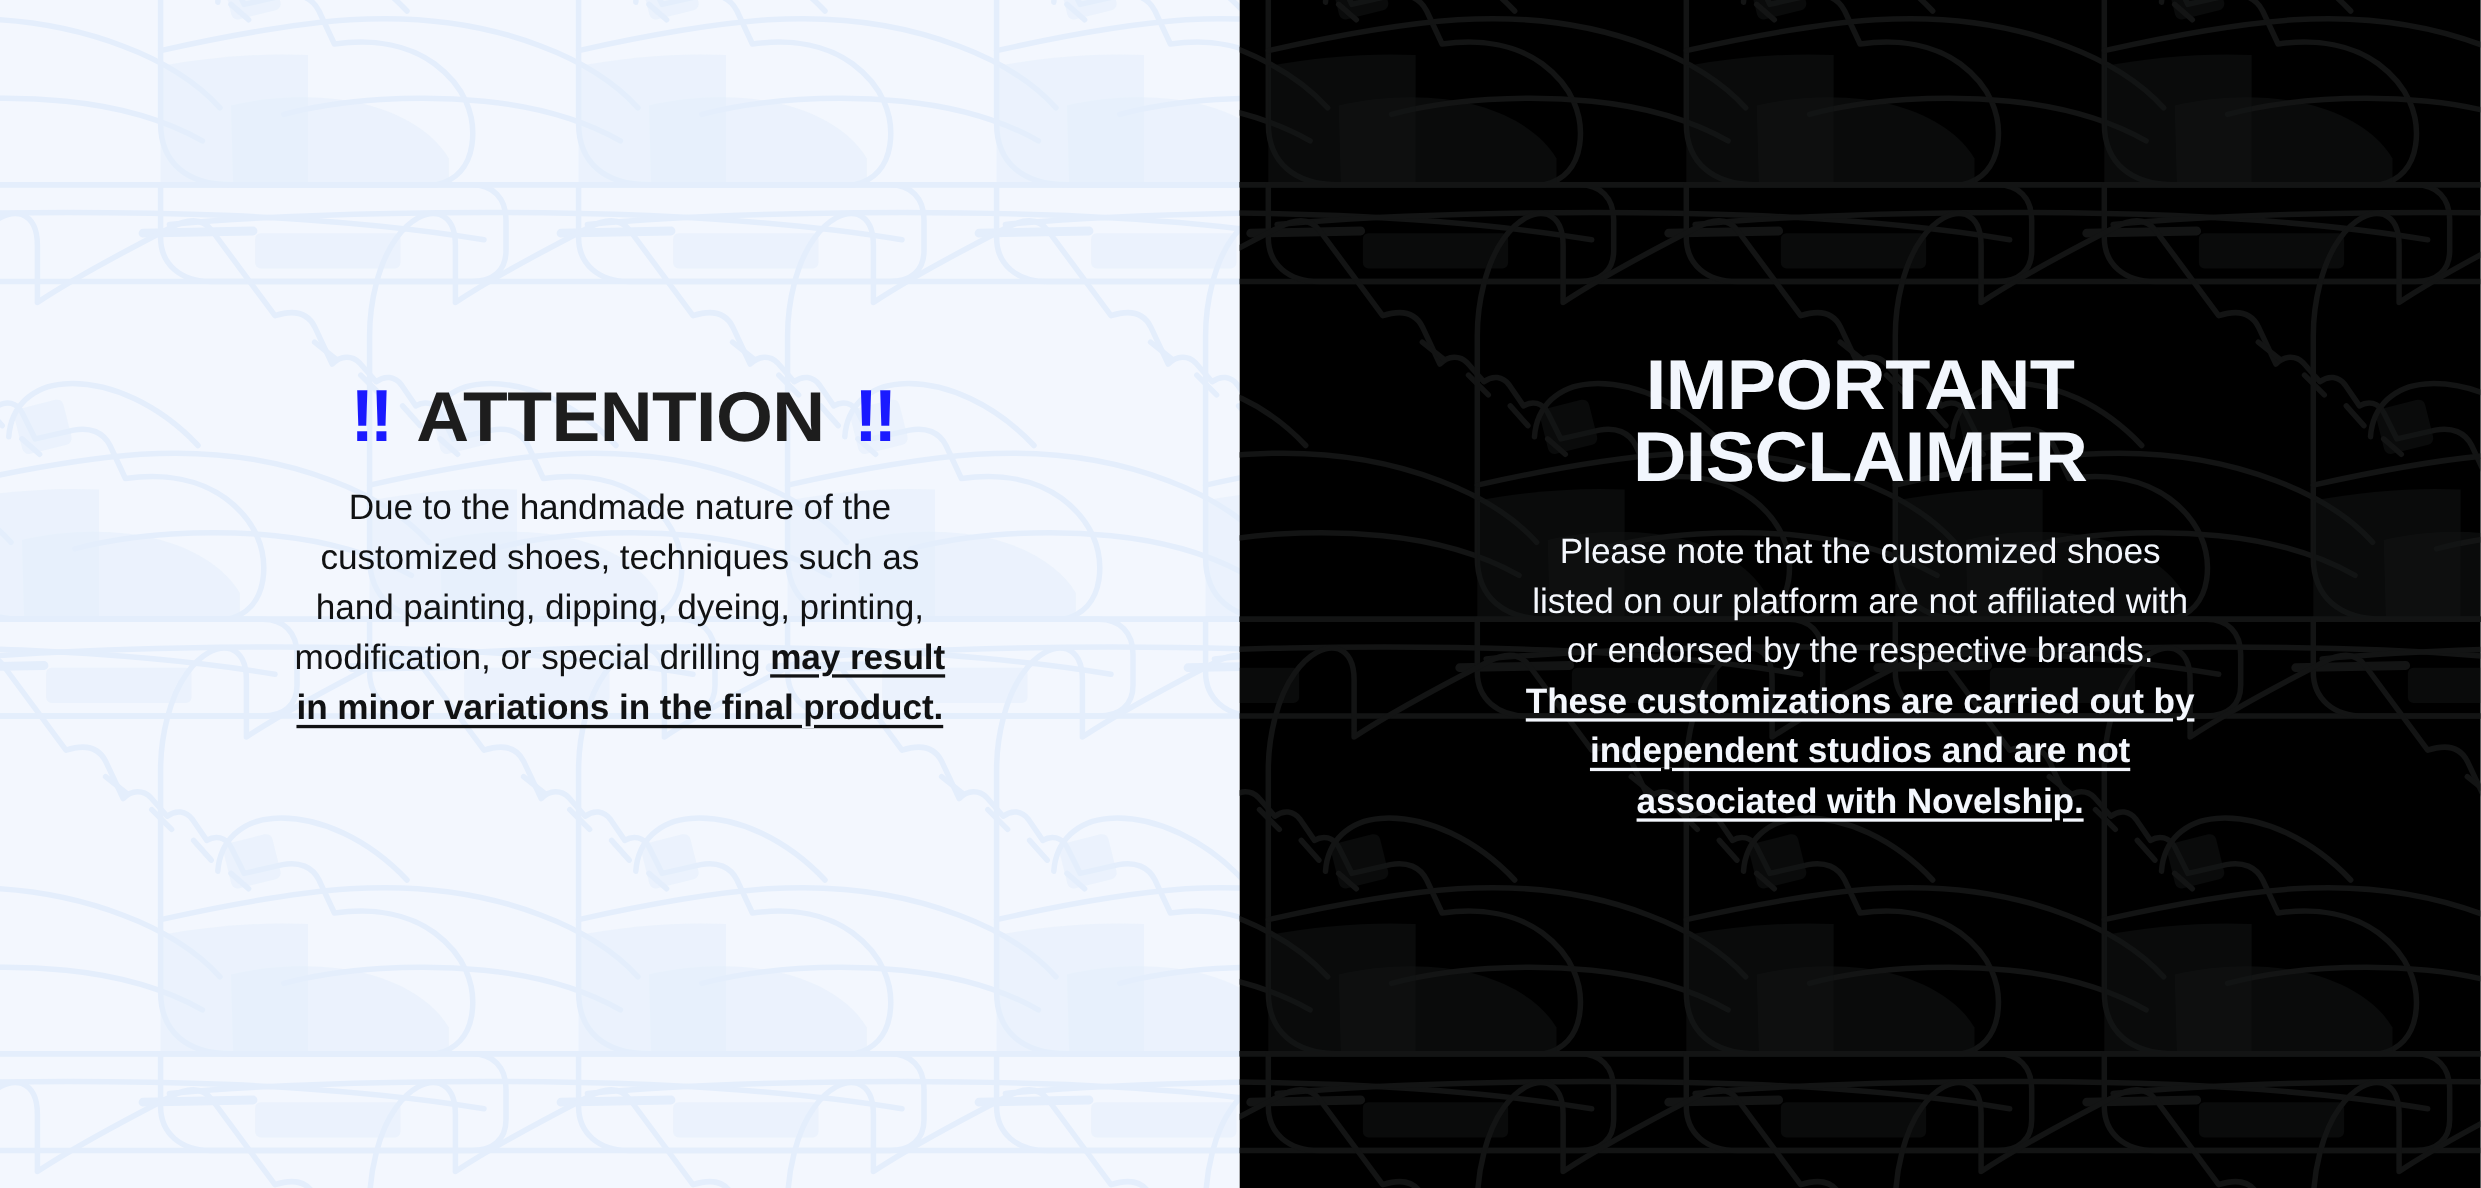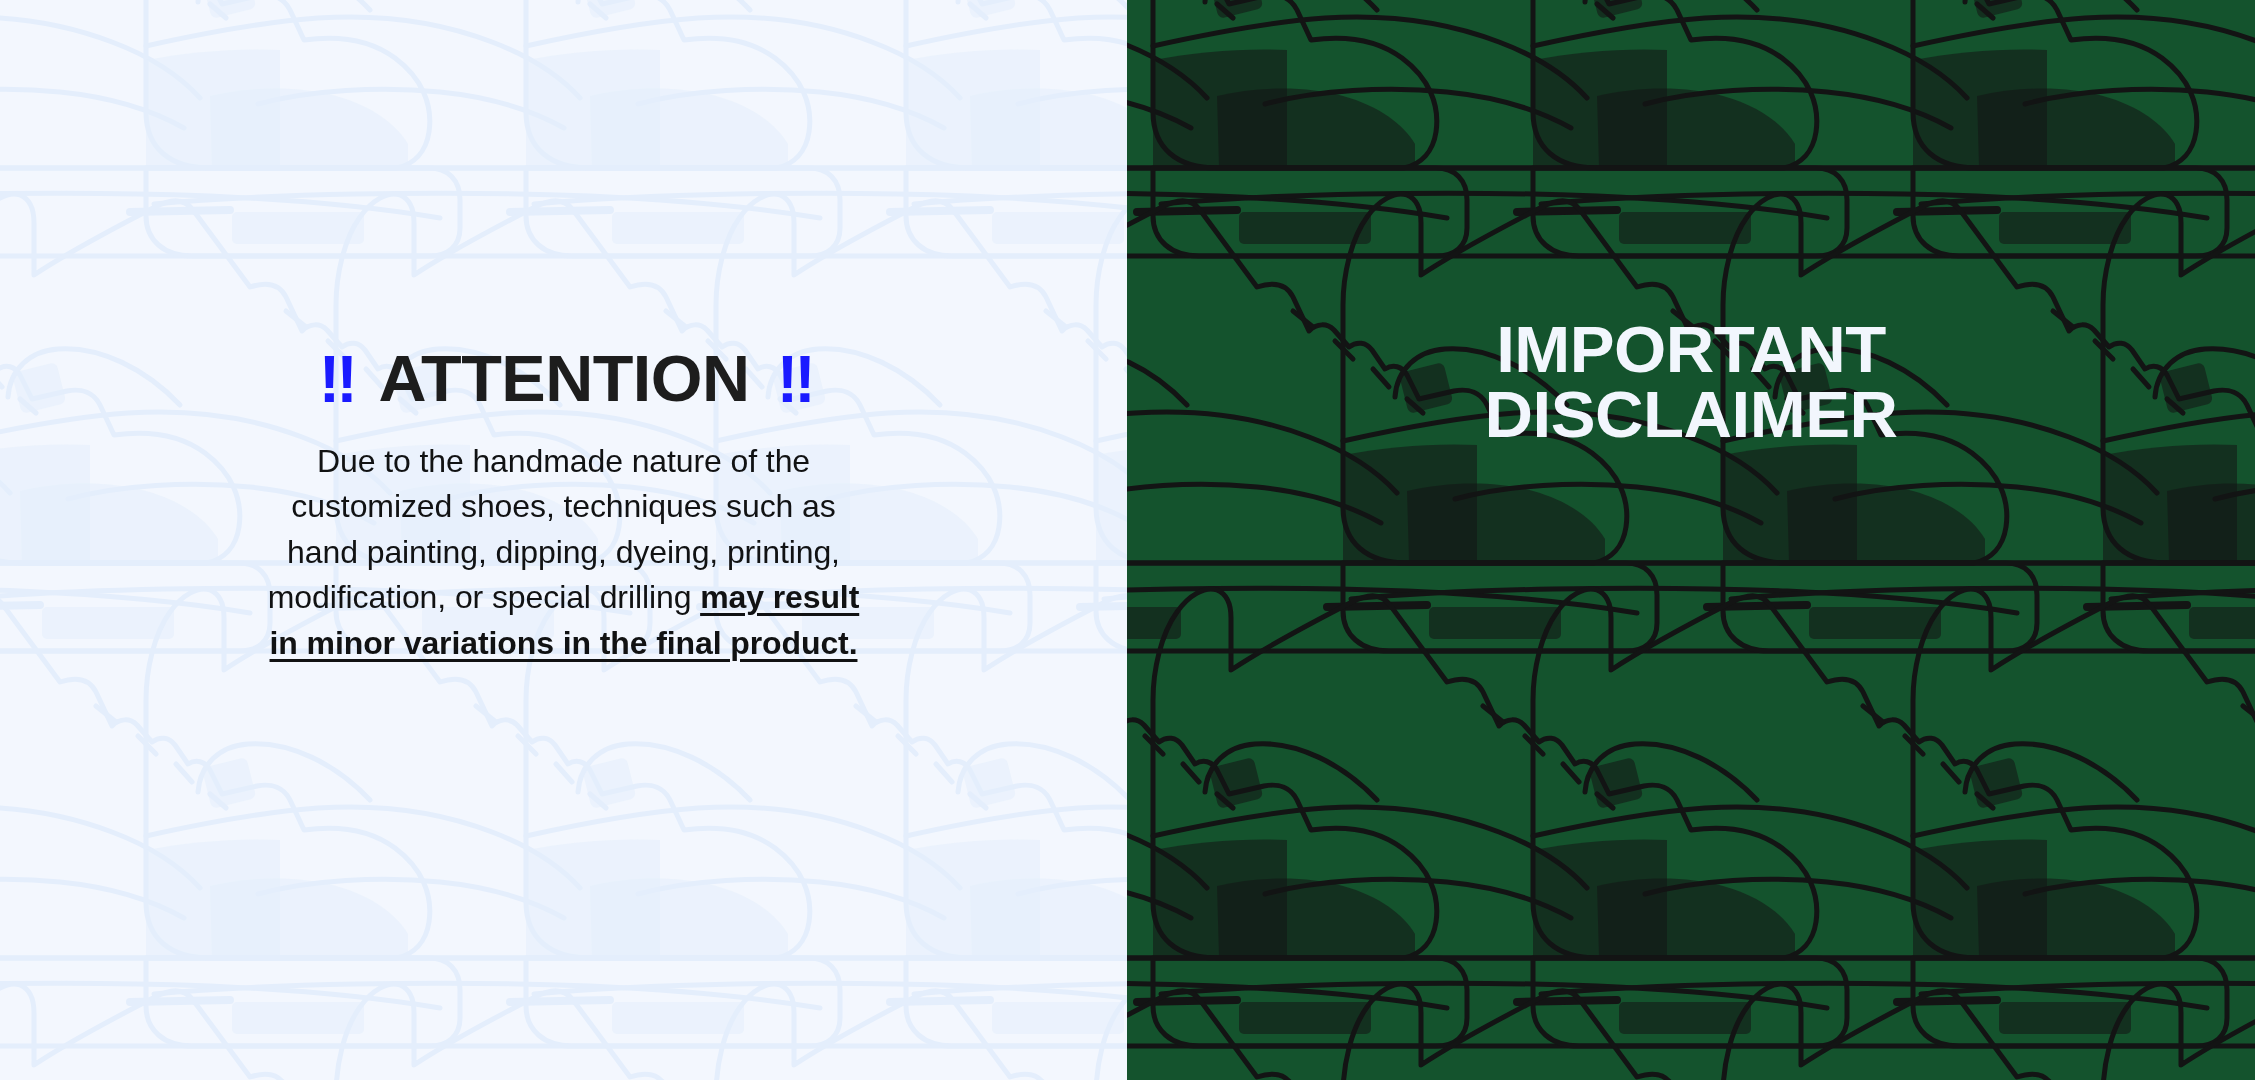--- a/index.html
+++ b/index.html
@@ -21,21 +21,21 @@
   .panel {
     position: relative;
     height: 1080px;
     overflow: hidden;
     display: flex;
     align-items: flex-start;
     justify-content: center;
   }
 
   .panel-left  { width: 1127px; background: #f3f7fe; }
-  .panel-right { width: 1128px; background: #14532d; }
+  .panel-right { width: 1128px; background: #000000; }
 
   
   .wallpaper {
     position: absolute;
     inset: -120px -60px -60px -60px;
     pointer-events: none;
   }
   .wallpaper svg { display:block; width:100%; height:100%; }
 
   
@@ -193,16 +193,19 @@
           <use href="#sneaker-l" x="1030" y="1065"></use>
         </g>
       </svg>
     </div>
 
     <div class="content">
       <h1 class="heading heading-right">
         <span class="hline">IMPORTANT</span>
         <span class="hline">DISCLAIMER</span>
       </h1>
+      <p class="body-copy">
+        <span>Please note that the customized shoes listed on our platform are not affiliated with or endorsed by the respective brands. </span><span class="em">These customizations are carried out by independent studios and are not associated with Novelship.</span>
+      </p>
     </div>
   </section>
 
 </div>
 
 </body></html>

